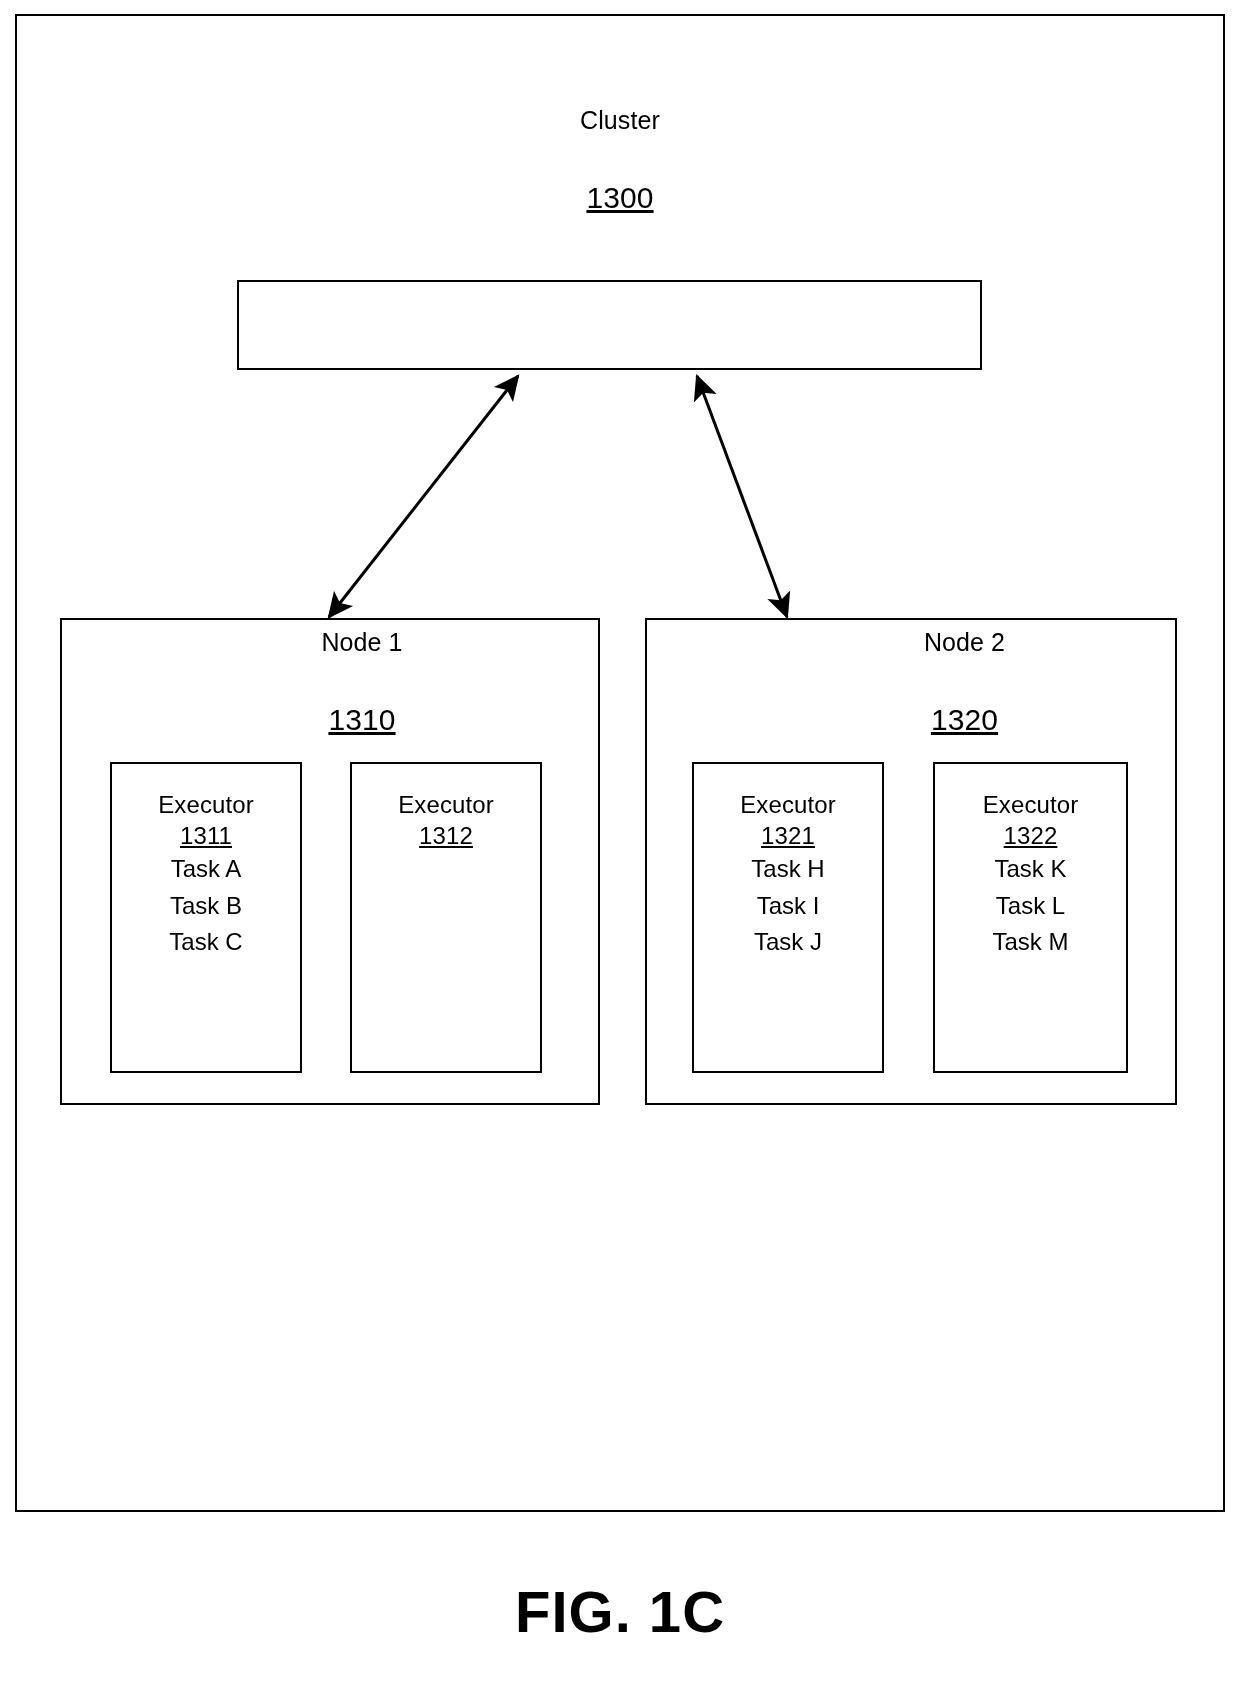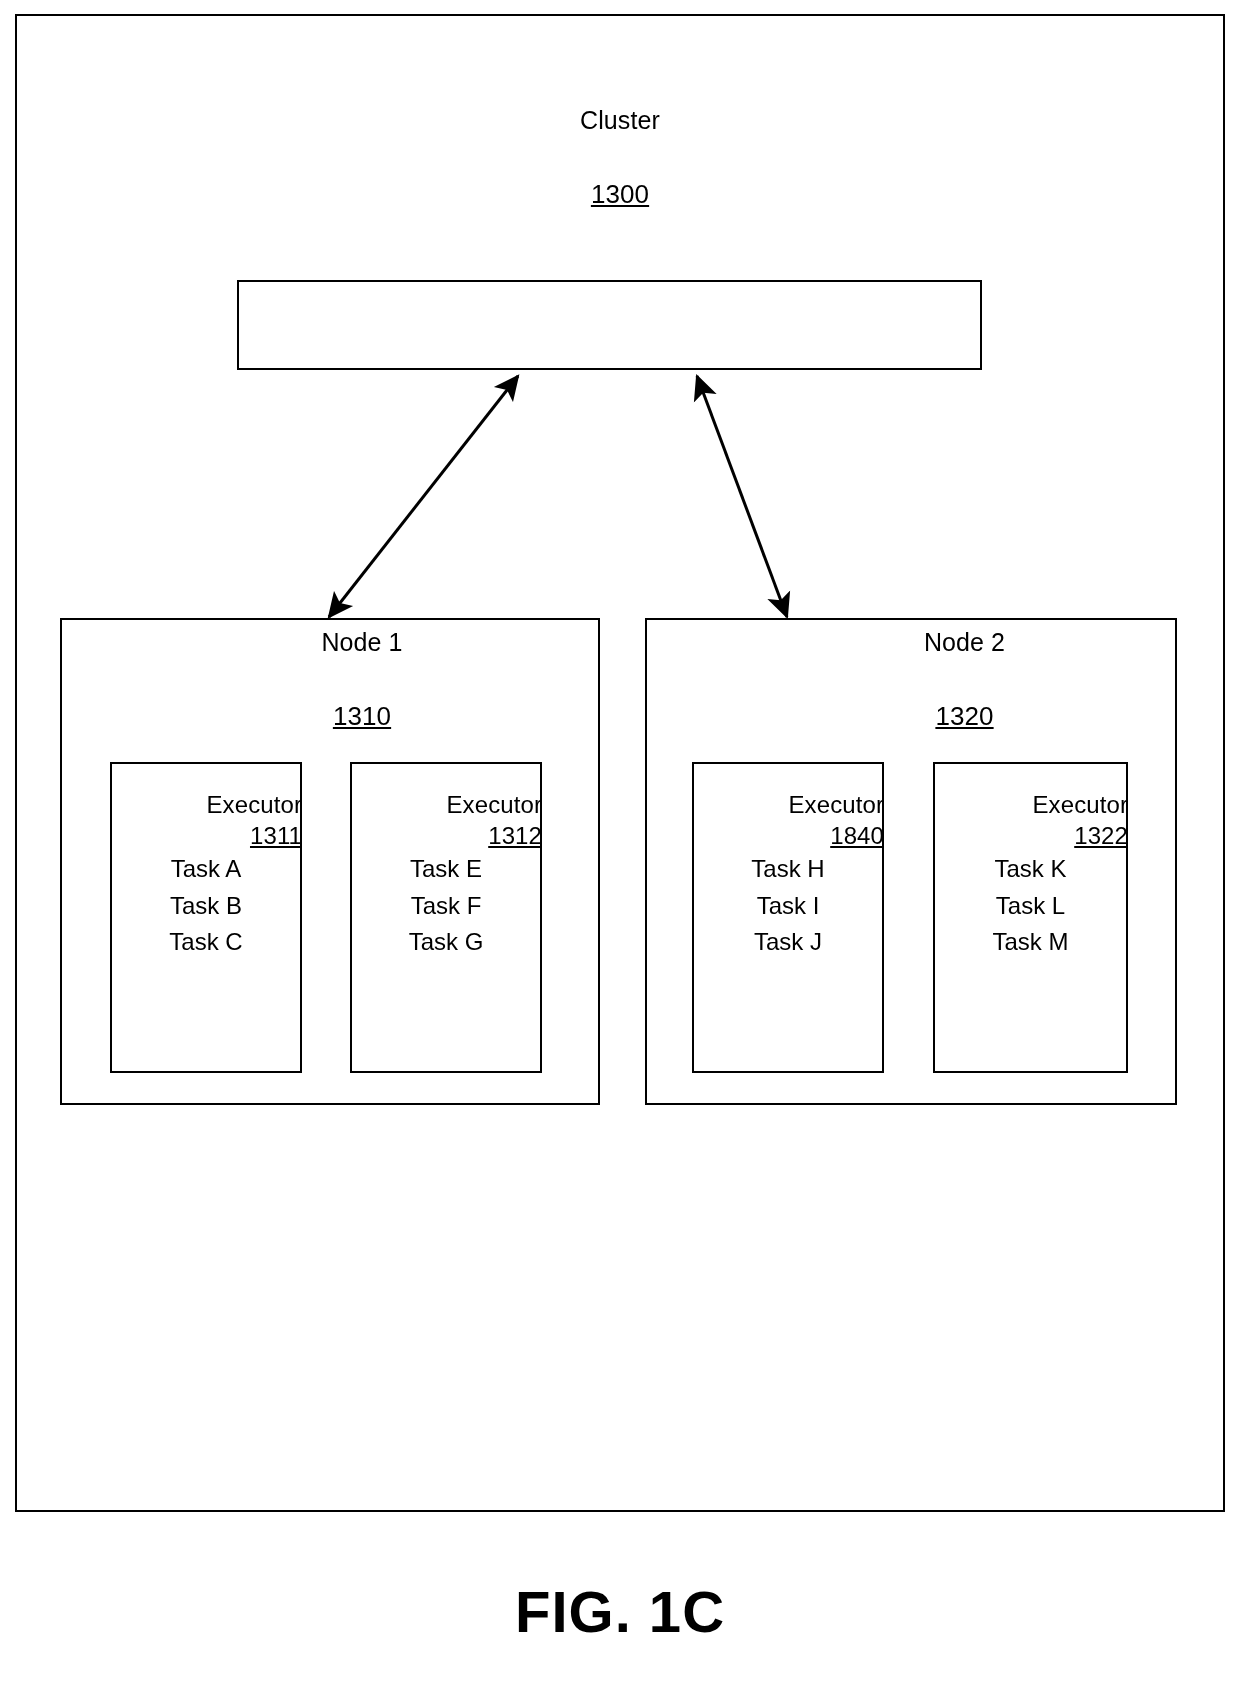--- a/index.html
+++ b/index.html
@@ -49,21 +49,21 @@
     line-height: 1.30;
     white-space: pre;
   }
   .ttl {
     display: block;
     font-size: 25px;
     letter-spacing: 0.1px;
   }
   .ref {
     display: block;
-    font-size: 26px;
+    font-size: 30px;
     text-decoration: underline;
     text-underline-offset: 2px;
     letter-spacing: 0.1px;
   }
 
   
   .cluster-title {
     left: 0;
     top: 62px;
     width: 1240px;
@@ -89,21 +89,20 @@
 
   
   .exec-content {
     position: absolute;
     text-align: center;
     line-height: 1.30;
   }
   .exec-head .ttl,
   .exec-head .ref {
     font-size: 24px;
-    text-align: right;
   }
   .task-list {
     margin-top: 28px;
   }
   .task-line {
     display: block;
     font-size: 24px;
     line-height: 1.52;
     white-space: pre;
   }
@@ -158,37 +157,32 @@
       <span class="task-line">Task A</span>
       <span class="task-line">Task B</span>
       <span class="task-line">Task C</span>
     </span>
   </div>
 
   <div class="box" style="left:350px; top:762px; width:192px; height:311px;"></div>
   <div class="exec-content exec-head" style="left:350px; top:789px; width:192px;">
     <span class="ttl">Executor</span>
     <span class="ref">1312</span>
-    <span class="task-list">
-      <span class="task-line">Task E</span>
-      <span class="task-line">Task F</span>
-      <span class="task-line">Task G</span>
-    </span>
   </div>
 
   <div class="box" style="left:645px; top:618px; width:532px; height:487px;"></div>
   <div class="caption node2-label">
     <span class="ttl">Node 2</span>
     <span class="ref">1320</span>
   </div>
 
   <div class="box" style="left:692px; top:762px; width:192px; height:311px;"></div>
   <div class="exec-content exec-head" style="left:692px; top:789px; width:192px;">
     <span class="ttl">Executor</span>
-    <span class="ref">1840</span>
+    <span class="ref">1321</span>
     <span class="task-list">
       <span class="task-line">Task H</span>
       <span class="task-line">Task I</span>
       <span class="task-line">Task J</span>
     </span>
   </div>
 
   <div class="box" style="left:933px; top:762px; width:195px; height:311px;"></div>
   <div class="exec-content exec-head" style="left:933px; top:789px; width:195px;">
     <span class="ttl">Executor</span>

